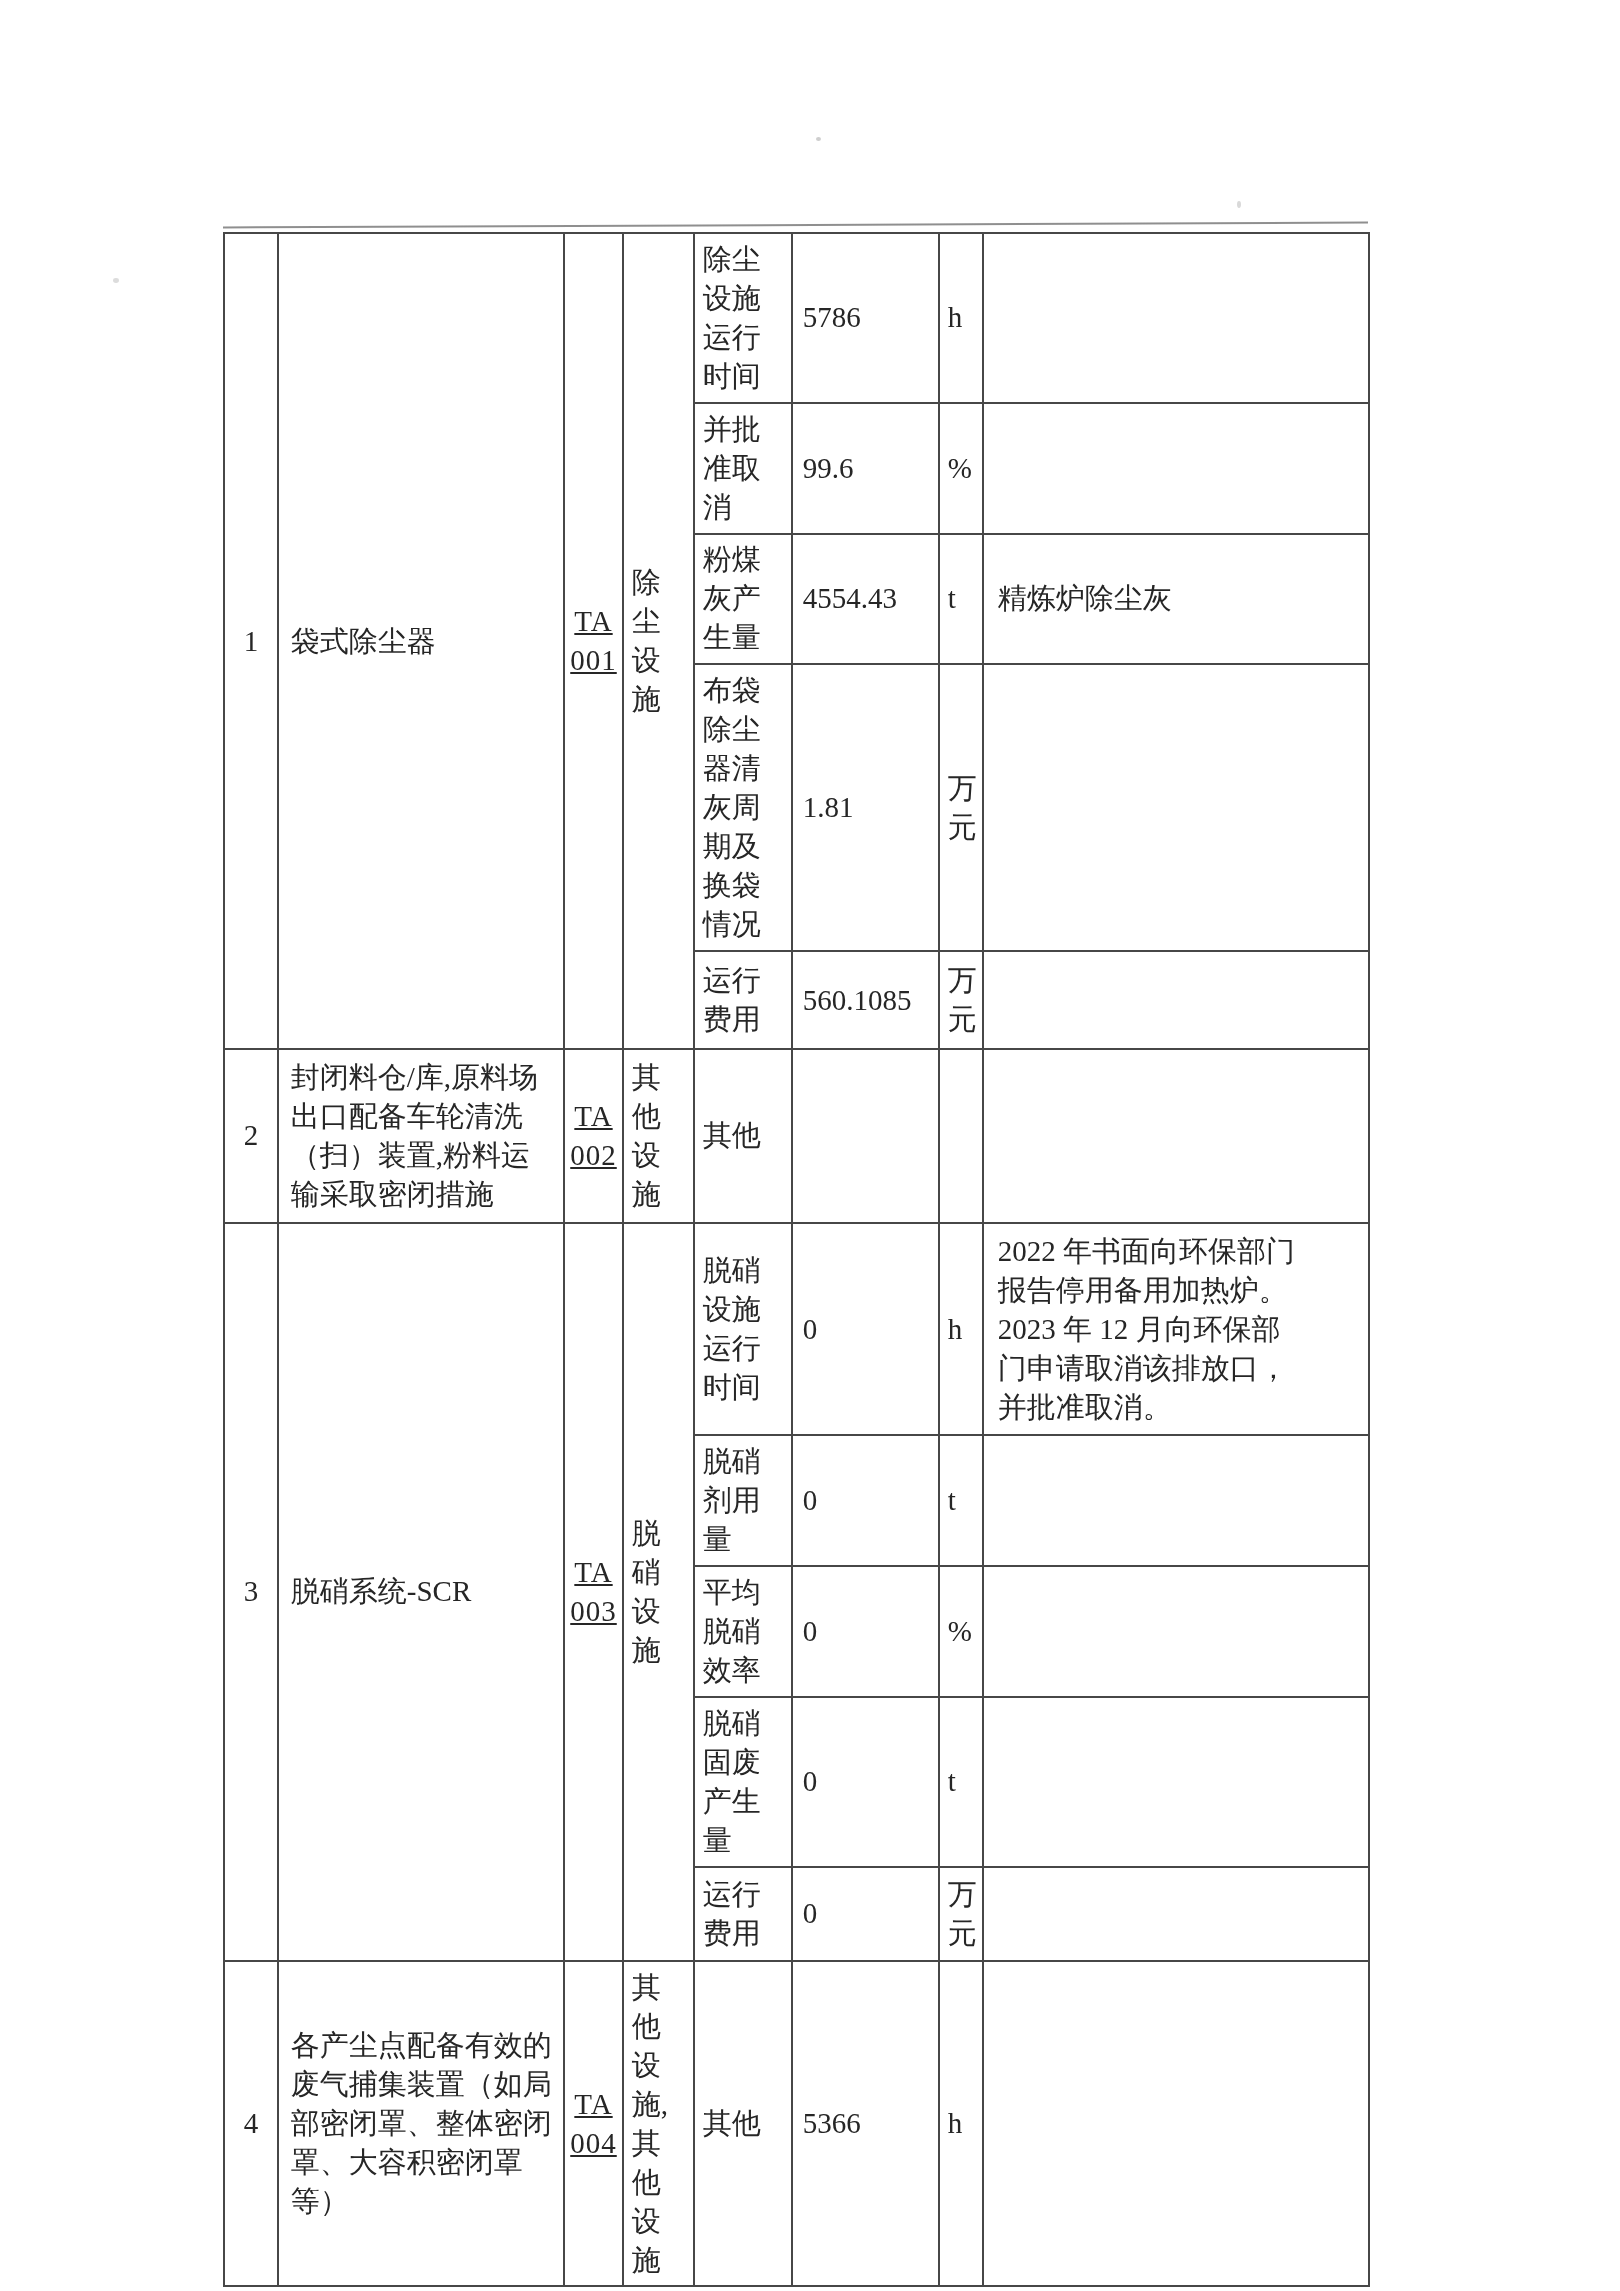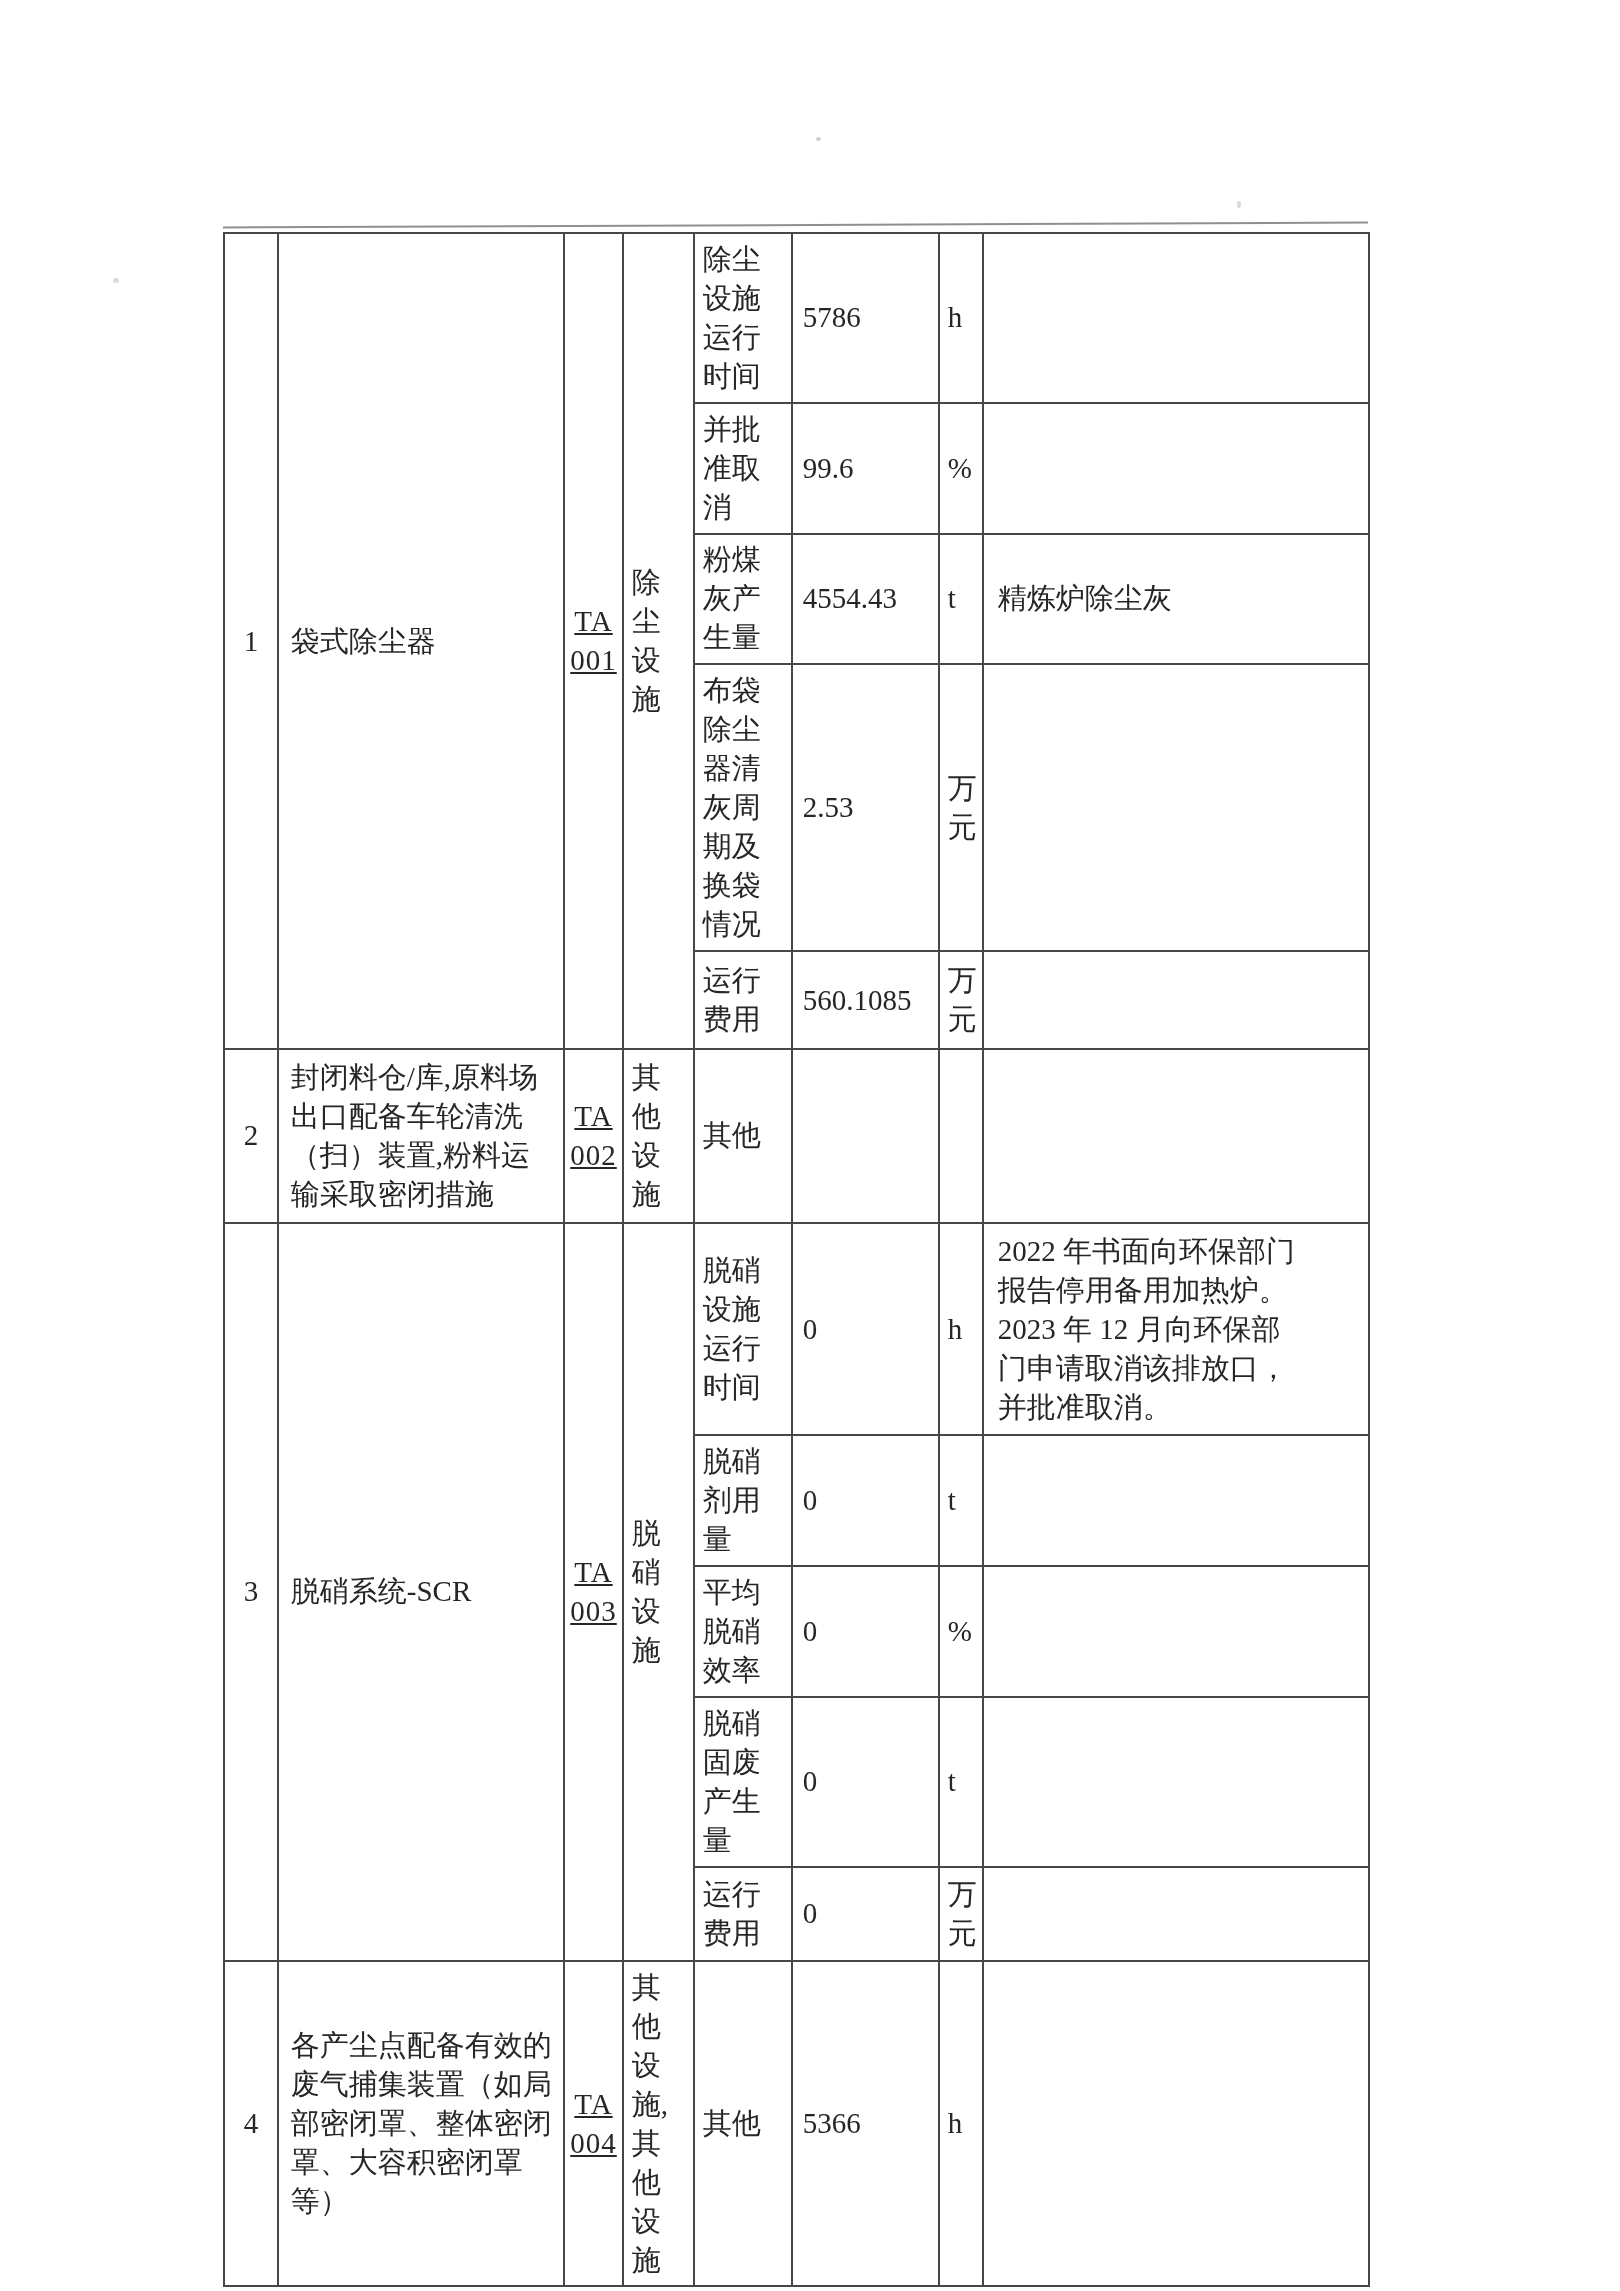--- a/index.html
+++ b/index.html
@@ -100,21 +100,21 @@
           <td class="c-note"></td>
         </tr>
         <tr style="height: 92px;">
           <td class="c-metric">粉煤灰产生量</td>
           <td class="c-value">4554.43</td>
           <td class="c-unit">t</td>
           <td class="c-note">精炼炉除尘灰</td>
         </tr>
         <tr style="height: 198px; padding-left: 8px;">
           <td class="c-metric">布袋除尘器清灰周期及换袋情况</td>
-          <td class="c-value">2.53</td>
+          <td class="c-value">1.81</td>
           <td class="c-unit">万元</td>
           <td class="c-note"></td>
         </tr>
         <tr style="height: 98px;">
           <td class="c-metric">运行费用</td>
           <td class="c-value">560.1085</td>
           <td class="c-unit">万元</td>
           <td class="c-note"></td>
         </tr>
         <tr style="height: 173px;">

